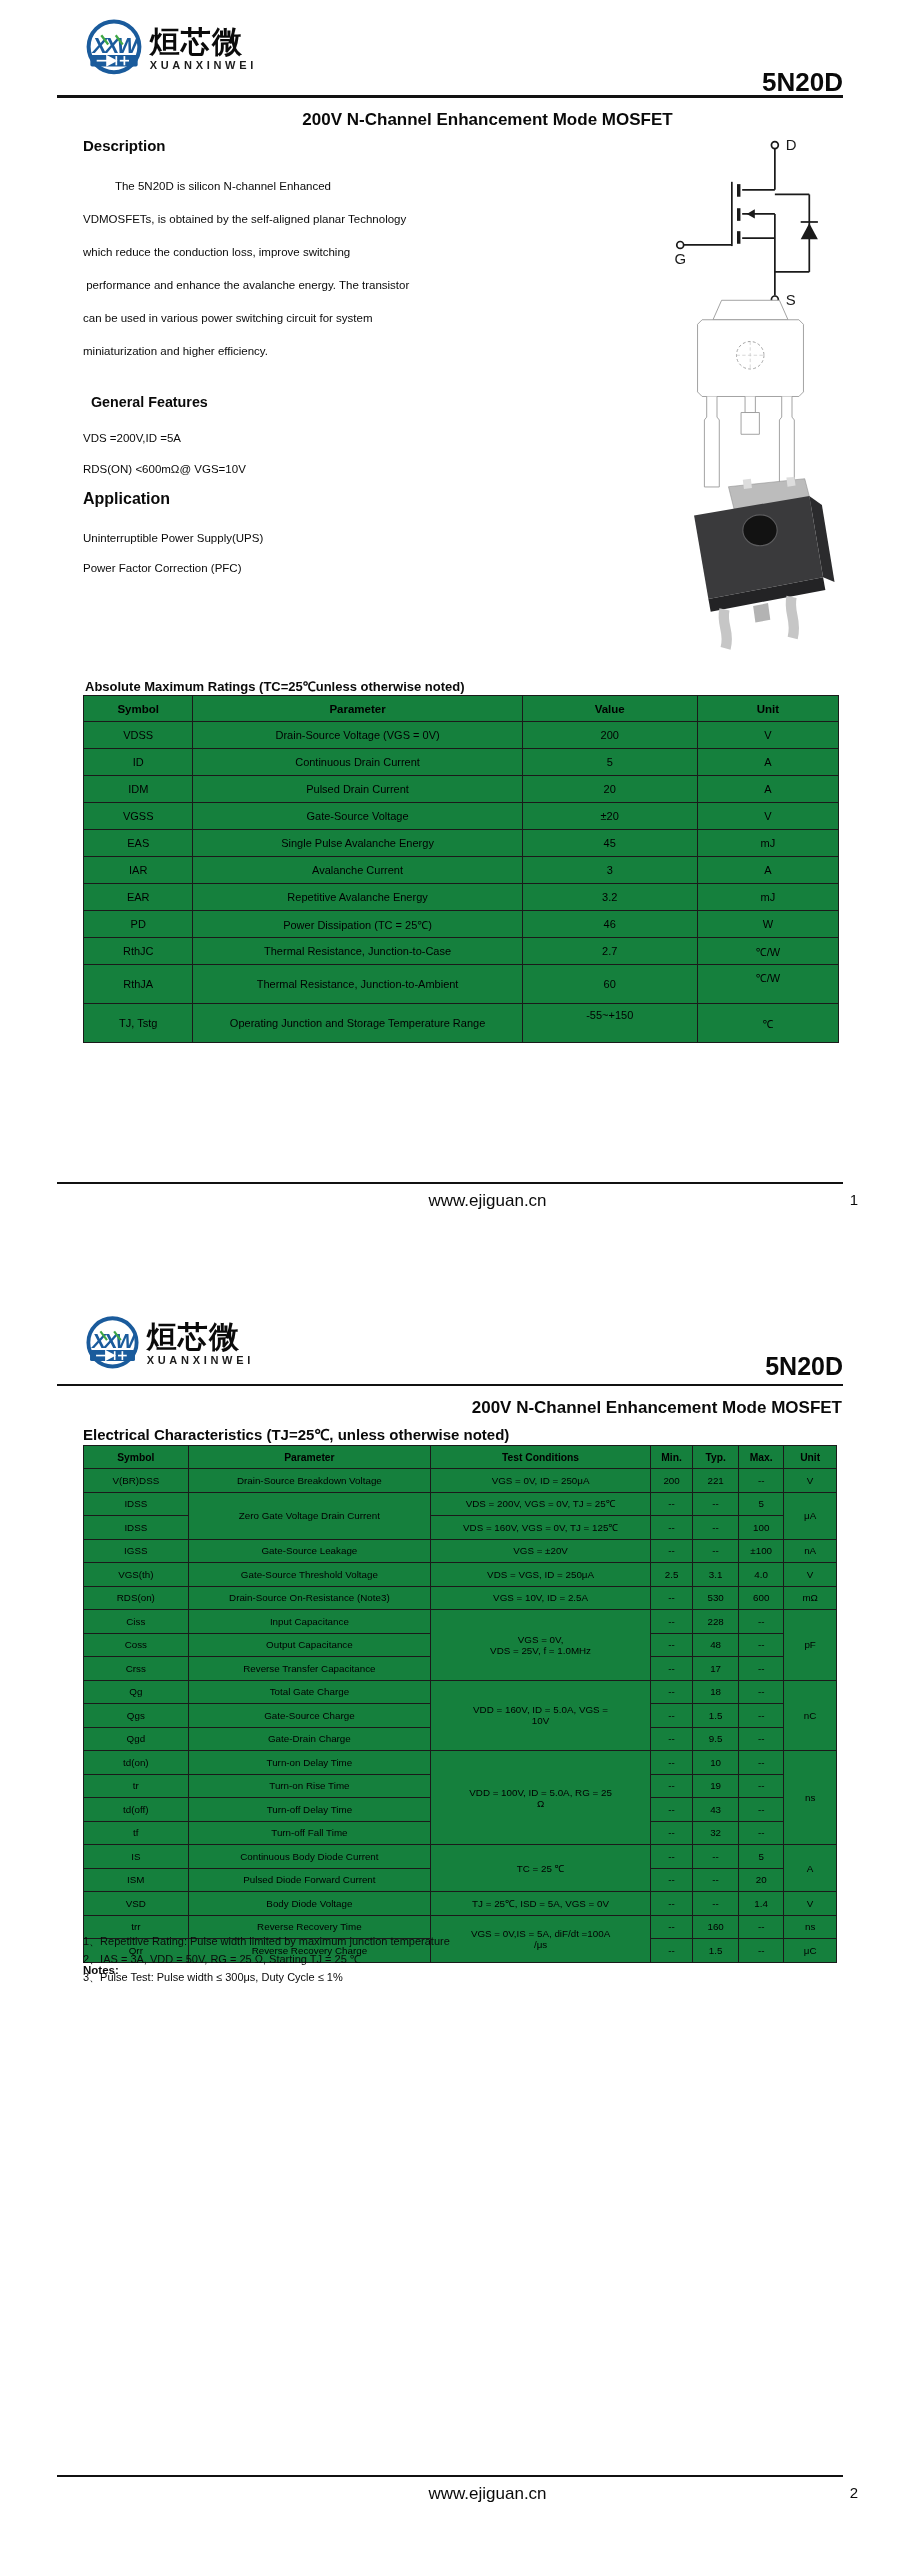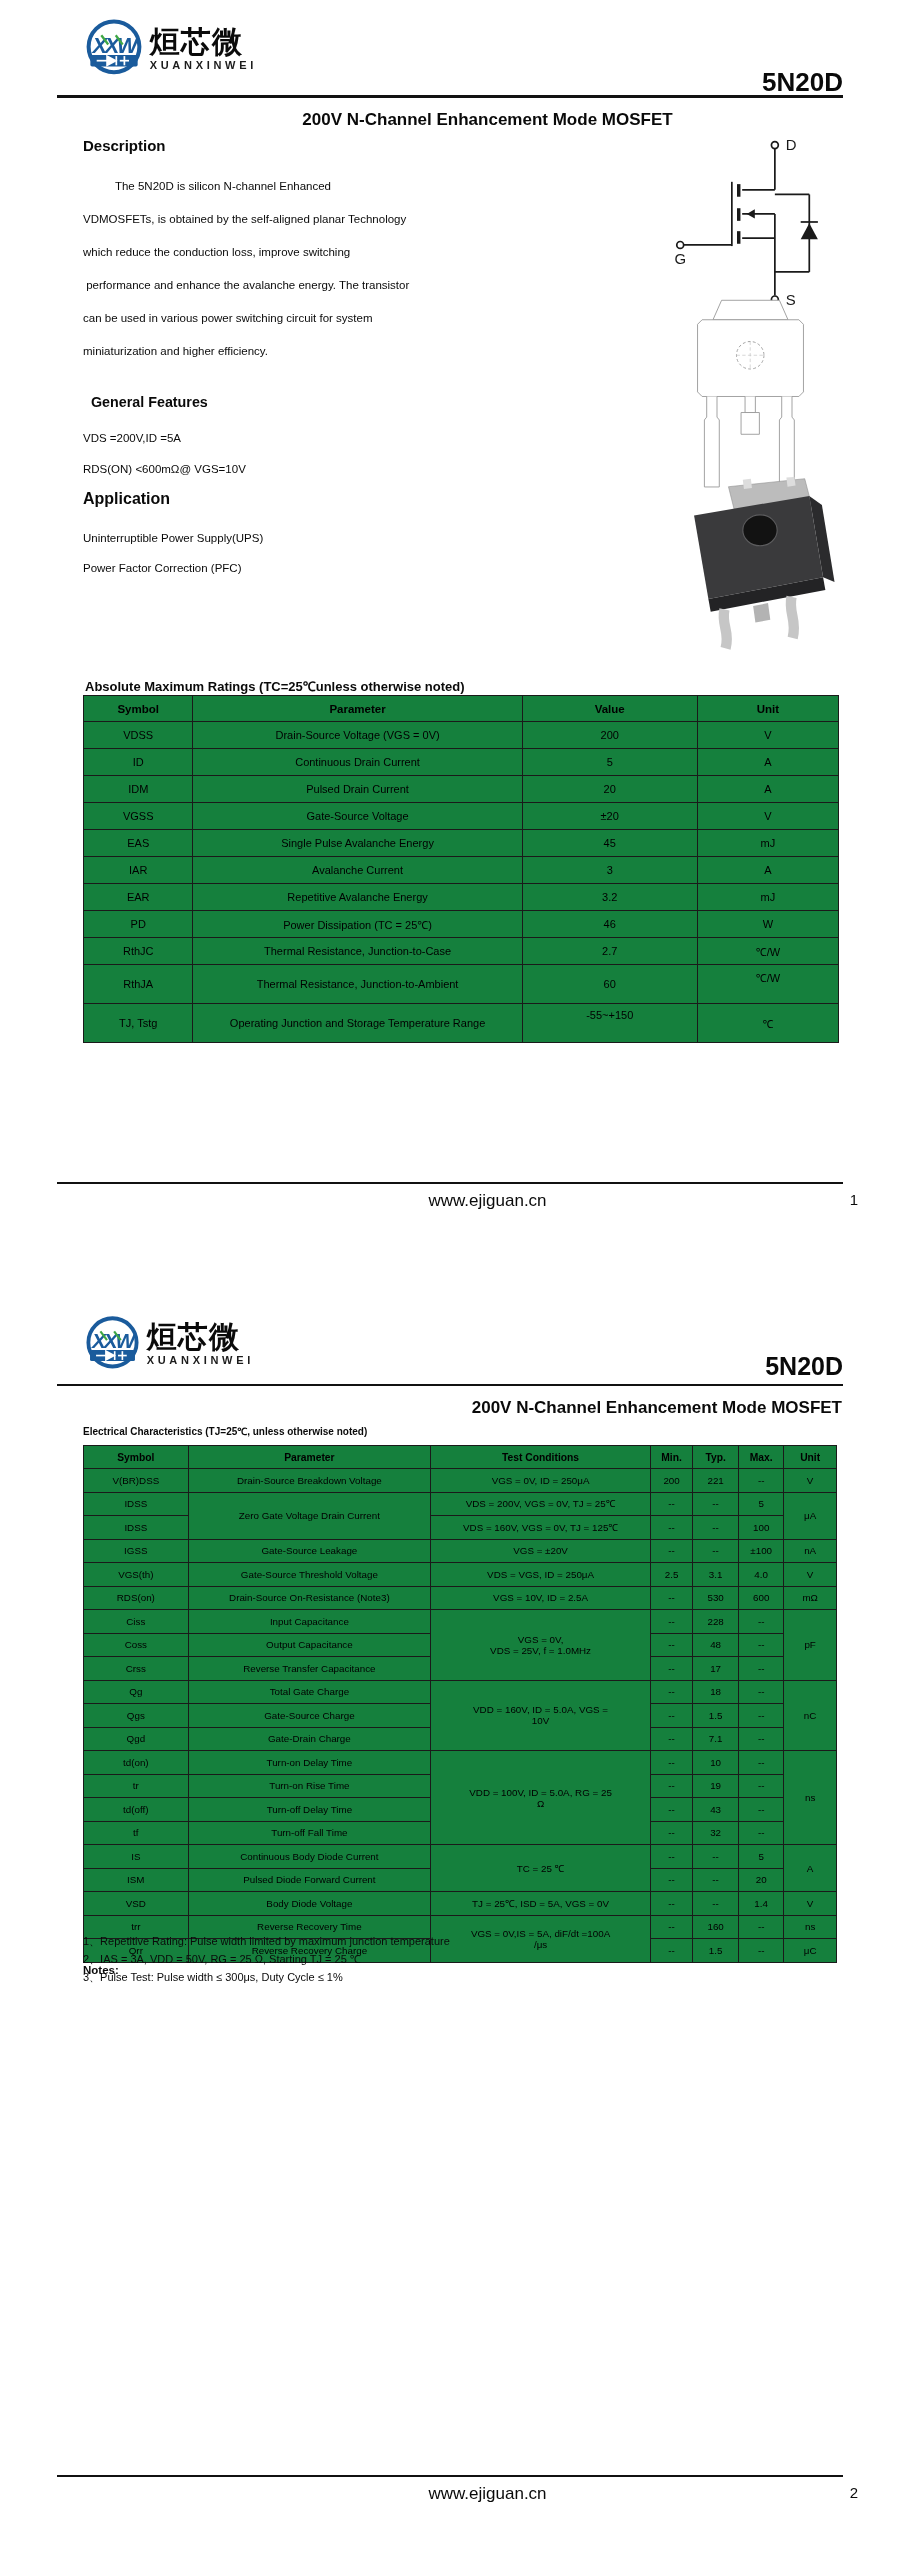--- a/index.html
+++ b/index.html
@@ -18,21 +18,21 @@
   #frule1{top:1182px;height:2.3px;}
   #frule2{top:2475px;height:2.3px;}
   .doc-title{position:absolute;font-weight:800;font-size:17px;color:#0a0a0a;}
   #title1{left:83px;width:809px;top:110px;text-align:center;}
   #title2{left:83px;width:759px;top:1398px;text-align:right;}
   .h2{position:absolute;font-weight:800;color:#0a0a0a;}
   #desc-head{left:83px;top:137px;font-size:15px;}
   #gf-head{left:83px;top:394px;font-size:14.3px;margin-left:8px;}
   #app-head{left:83px;top:490px;font-size:16px;}
   #abs-head{left:85px;top:677px;font-size:13px;}
-  #elec-head{left:83px;top:1424px;font-size:10px;}
+  #elec-head{left:83px;top:1424px;font-size:15px;}
   #notes-head{left:83px;top:1964px;font-size:11.5px;}
   .textlines{position:absolute;left:83px;font-size:11.5px;color:#0a0a0a;}
   .textlines div{white-space:pre-wrap;}
   #desc-lines{top:170px;line-height:33px;width:470px;}
   #gf-lines{top:423px;line-height:31px;}
   #app-lines{top:523px;line-height:30px;}
   #notes-lines{top:1932px;line-height:18px;font-size:11px;}
   
   table{border-collapse:collapse;table-layout:fixed;background:#15803d;}
   th,td{border:1.1px solid #1a1a1a;text-align:center;vertical-align:middle;padding:0 3.4px;white-space:pre-line;overflow:hidden;}
@@ -387,21 +387,21 @@
         <td>Qgs</td>
         <td>Gate-Source Charge</td>
         <td>--</td>
         <td>1.5</td>
         <td>--</td>
       </tr>
       <tr>
         <td>Qgd</td>
         <td>Gate-Drain Charge</td>
         <td>--</td>
-        <td>7.1</td>
+        <td>9.5</td>
         <td>--</td>
       </tr>
       <tr>
         <td>td(on)</td>
         <td>Turn-on Delay Time</td>
         <td rowspan="4">VDD = 100V, ID = 5.0A, RG = 25
 Ω</td>
         <td>--</td>
         <td>10</td>
         <td>--</td>

